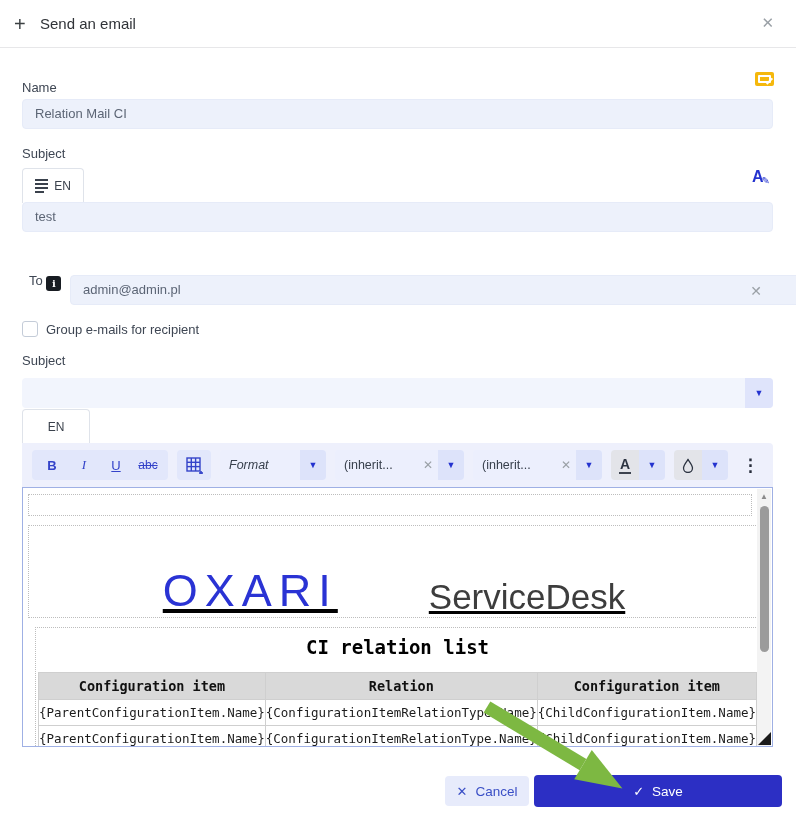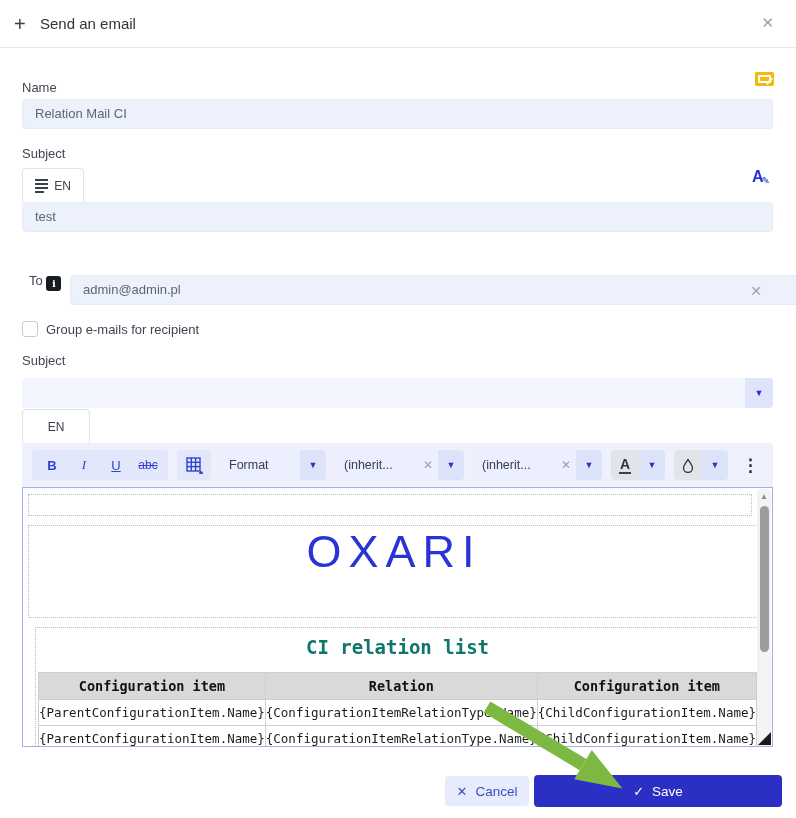--- a/index.html
+++ b/index.html
@@ -57,25 +57,25 @@
   .combo .dd { width:26px; background:#dde3fa; display:flex; align-items:center; justify-content:center; color:#2433cf; font-size:9px; cursor:pointer; }
   .combo .colorseg { width:28px; background:#e3e4e9; display:flex; align-items:center; justify-content:center; }
   .a-glyph { font-size:14px; font-weight:700; color:#2d3442; border-bottom:2px solid #3c424e; line-height:15px; padding:0 1px; }
   .drop-glyph svg { display:block; }
   .kebab { margin-left:auto; color:#272d3b; font-size:17px; font-weight:700; letter-spacing:0; cursor:pointer; padding-right:4px; }
 
   
   .editor { position:absolute; left:22px; top:487px; width:751px; height:260px; background:#fff; border:1px solid #9fb0e4; overflow:hidden; }
   .dotted { border:1px dotted #bdbdbd; }
   .blk-empty { position:absolute; left:5px; top:6px; width:724px; height:22px; }
-  .blk-logo { position:absolute; left:5px; top:37px; width:732px; height:93px; display:flex; align-items:flex-start; justify-content:center; gap:91px; }
+  .blk-logo { position:absolute; left:5px; top:37px; width:732px; height:93px; display:flex; align-items:flex-end; justify-content:center; gap:91px;text-decoration:underline; }
   .oxari { color:#2a33d4; font-size:45px; letter-spacing:7px; font-weight:400; }
   .servicedesk { color:#3d3d3d; font-size:35px; font-weight:400; }
   .blk-table { position:absolute; left:12px; top:139px; width:725px; height:121px; padding-top:4px; }
-  .ci-title { text-align:center; font-family:"DejaVu Sans Mono", monospace; font-weight:700; font-size:19px; color:#0f766e; padding:4px 0 10px 0; }
+  .ci-title { text-align:center; font-family:"DejaVu Sans Mono", monospace; font-weight:700; font-size:19px; color:#000000; padding:4px 0 10px 0; }
   table.ci { border-collapse:collapse; margin:4px auto; width:697px; font-family:"DejaVu Sans Mono", monospace; }
   table.ci th { background:#d9d9d9; font-size:13.5px; color:#111; border:1px solid #cfcfcf; height:27px; font-weight:700; }
   table.ci td { font-size:12.5px; color:#1c1c1c; border:1px solid #cfcfcf; height:26px; text-align:center; white-space:nowrap; }
   .c1 { width:218px; } .c2 { width:259px; } .c3 { width:220px; }
 
   
   .sbar { position:absolute; right:1px; top:1px; width:14px; height:258px; background:#f3f3f3; }
   .sbar .up { position:absolute; top:3px; left:3px; font-size:8px; color:#8a8a8a; }
   .sbar .thumb { position:absolute; top:17px; left:2.5px; width:9px; height:146px; background:#9b9b9b; border-radius:5px; }
   .resize-grip { position:absolute; right:1px; bottom:1px; width:0; height:0; border-left:13px solid transparent; border-bottom:13px solid #1a1a1a; }
@@ -146,21 +146,21 @@
           <line x1="1" y1="5.3" x2="14" y2="5.3"></line>
           <line x1="1" y1="9.6" x2="14" y2="9.6"></line>
           <line x1="5.3" y1="1" x2="5.3" y2="14"></line>
           <line x1="9.6" y1="1" x2="9.6" y2="14"></line>
           <line x1="13" y1="16" x2="17" y2="16" stroke-width="1.6"></line>
           <line x1="15" y1="14" x2="15" y2="18" stroke-width="1.6"></line>
         </g>
       </svg>
   </div>
   <div class="combo" style="width:106px;">
-    <div class="txt" style="flex:1;">Format</div>
+    <div class="txt" style="flex:1;font-style:italic;">Format</div>
     <div class="dd">▼</div>
   </div>
   <div class="combo" style="width:129px;">
     <div class="txt" style="flex:1;">(inherit...</div>
     <div class="cx">✕</div>
     <div class="dd">▼</div>
   </div>
   <div class="combo" style="width:129px;">
     <div class="txt" style="flex:1;">(inherit...</div>
     <div class="cx">✕</div>
@@ -180,20 +180,21 @@
     </div>
     <div class="dd">▼</div>
   </div>
   <span class="kebab">⋮</span>
 </div>
 
 <div class="editor">
   <div class="blk-empty dotted"></div>
   <div class="blk-logo dotted">
     <span class="oxari">OXARI</span>
+    <span class="servicedesk">ServiceDesk</span>
   </div>
   <div class="blk-table dotted">
     <div class="ci-title">CI relation list</div>
     <table class="ci">
       <tbody>
           <tr>
         <th class="c1">Configuration item</th>
         <th class="c2">Relation</th>
         <th class="c3">Configuration item</th>
       </tr>

